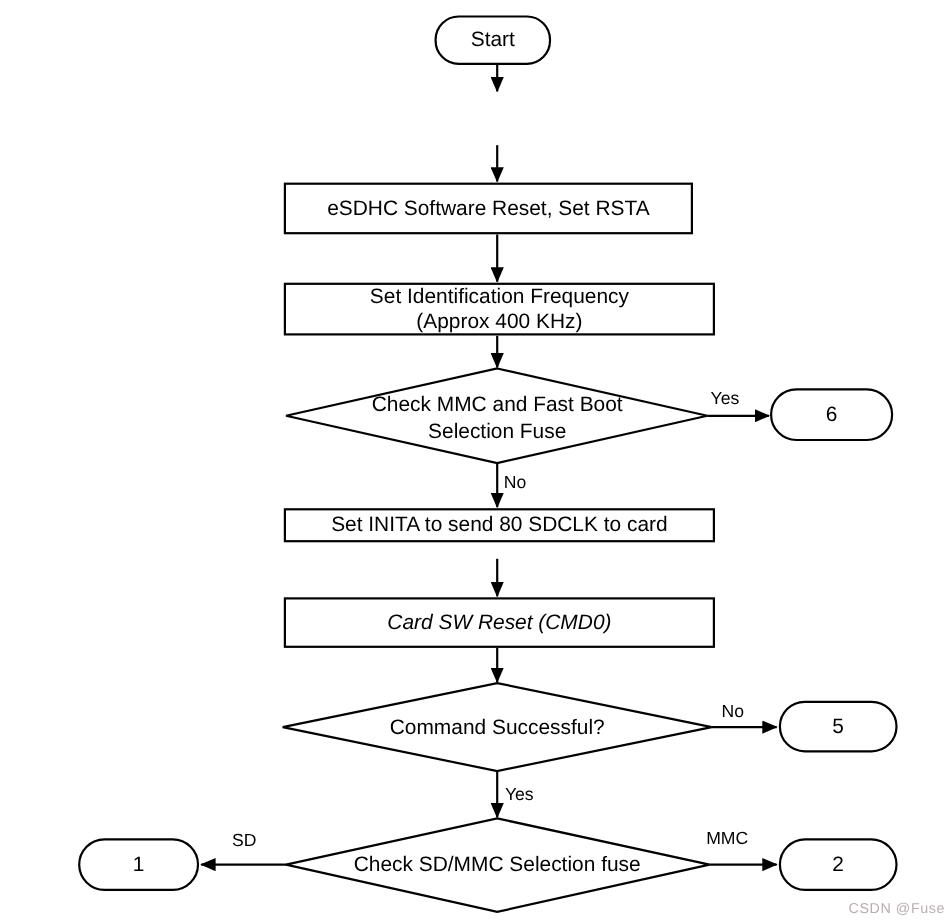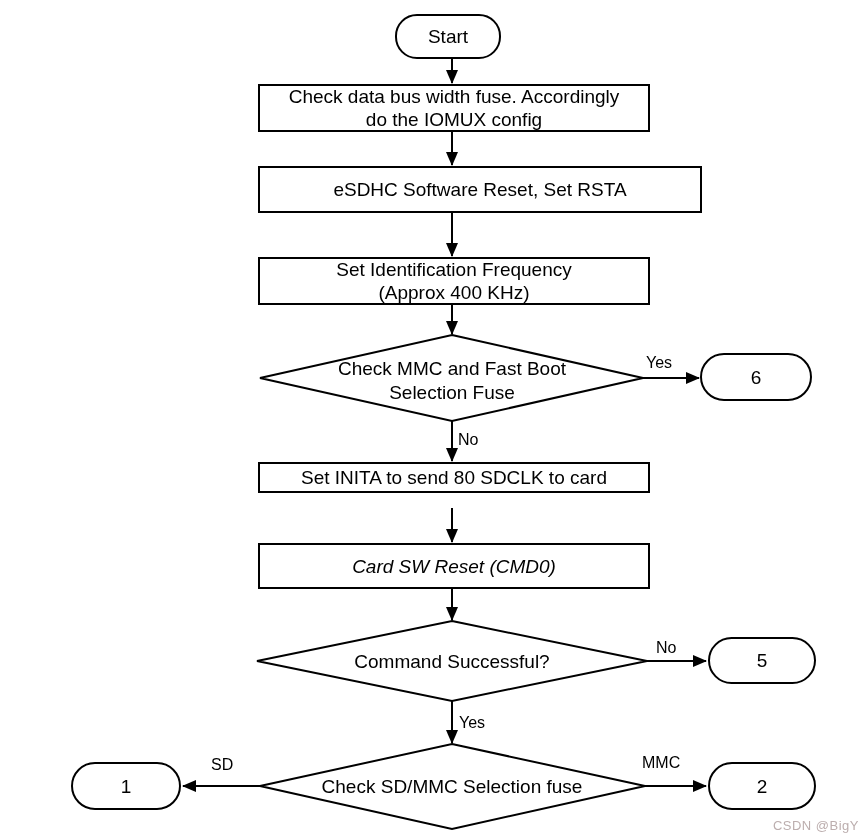--- a/index.html
+++ b/index.html
@@ -104,26 +104,22 @@
   </div>
 
   <div class="node stadium" style="left:71px; top:762px; width:110px; height:48px;">
     <span>1</span>
   </div>
 
   <div class="node stadium" style="left:708px; top:762px; width:108px; height:48px;">
     <span>2</span>
   </div>
 
-  <div class="node rect" style="left:258px; top:84px; width:392px; height:48px;">
-    <div>Check data bus width fuse. Accordingly</div>
-    <div>do the IOMUX config</div>
-  </div>
 
-  <div class="node rect" style="left:258px; top:166px; width:444px; height:47px;">
+  <div class="node rect" style="left:258px; top:166px; width:372px; height:47px;">
     <div>eSDHC Software Reset, Set RSTA</div>
   </div>
 
   <div class="node rect" style="left:258px; top:257px; width:392px; height:48px;">
     <div>Set Identification Frequency</div>
     <div>(Approx 400 KHz)</div>
   </div>
 
   <div class="node rect" style="left:258px; top:462px; width:392px; height:31px;">
     <div>Set INITA to send 80 SDCLK to card</div>
@@ -142,15 +138,15 @@
 
   <div class="dtext" style="left:282px; top:775px; width:340px;">Check SD/MMC Selection fuse</div>
 
   <span class="edge-label" style="left:646px; top:352px;">Yes</span>
   <span class="edge-label" style="left:458px; top:429px;">No</span>
   <span class="edge-label" style="left:656px; top:637px;">No</span>
   <span class="edge-label" style="left:459px; top:712px;">Yes</span>
   <span class="edge-label" style="left:211px; top:754px;">SD</span>
   <span class="edge-label" style="left:642px; top:752px;">MMC</span>
 
-  <div class="watermark" style="color: rgb(188, 174, 174);">CSDN @BigY</div>
+  <div class="watermark" style="color: rgb(188, 174, 174);">CSDN @Fuse</div>
 
 </div>
 
 </body></html>

